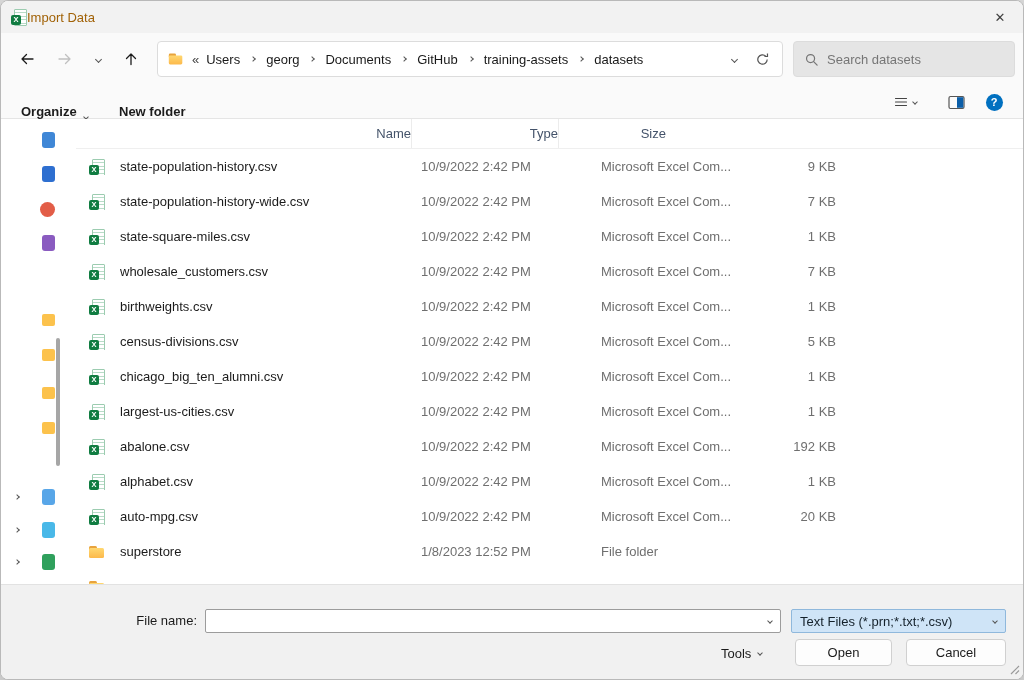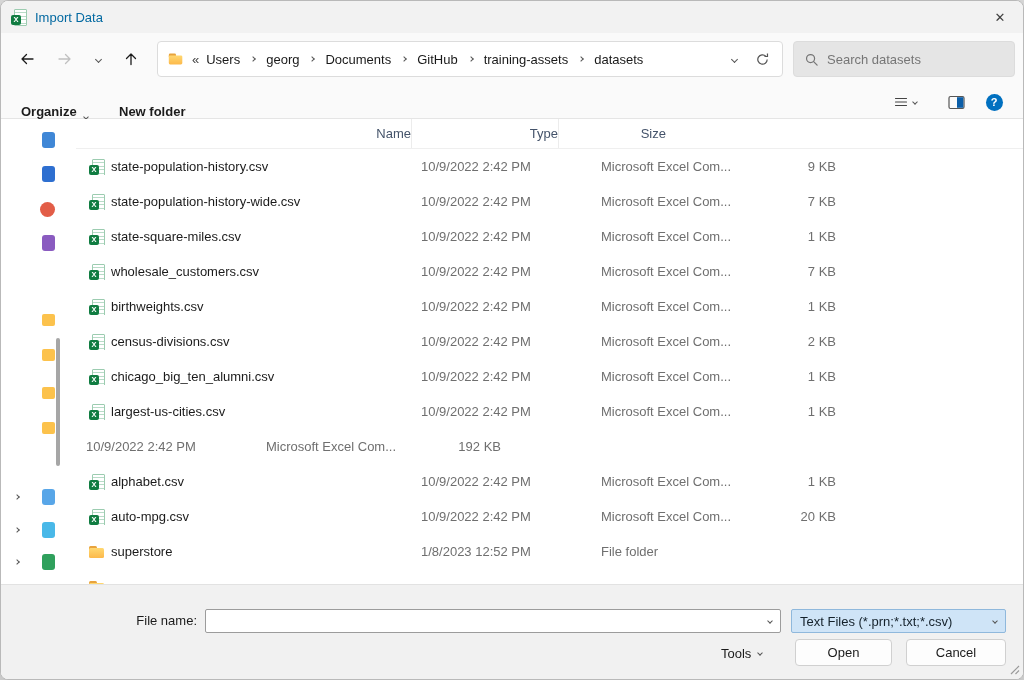--- a/index.html
+++ b/index.html
@@ -5,21 +5,21 @@
   * { margin:0; padding:0; box-sizing:border-box; }
   html,body { background:#dcdcdc; font-family:"Liberation Sans", sans-serif; }
   .window{
     position:relative; width:1024px; height:680px; background:#fff;
     border:1px solid #b9b9b9; border-radius:8px; overflow:hidden;
     box-shadow:0 8px 24px rgba(0,0,0,.2); font-size:13px; color:#1b1b1b;
   }
   
   .titlebar{ position:absolute; top:0; left:0; right:0; height:32px;
     background:#f2f2f2; display:flex; align-items:center; }
-  .titlebar .app-title{ margin-left:8px; font-size:13px; color:#0369a1; }
+  .titlebar .app-title{ font-size:13px; color:#a16207; }
   .close-btn{ position:absolute; right:0; top:0; width:46px; height:32px;
     display:flex; align-items:center; justify-content:center; color:#404040;
     font-size:13px; cursor:default; }
   
   .navbar{ position:absolute; top:32px; left:0; right:0; height:52px; background:#fafafa; }
   .nav-btn{ position:absolute; top:10px; width:32px; height:32px; border-radius:4px;
     display:flex; align-items:center; justify-content:center; }
   .addressbar{ position:absolute; left:156px; top:8px; width:626px; height:36px;
     background:#fff; border:1px solid #dcdcdc; border-radius:4px;
     display:flex; align-items:center; padding:0 6px 0 10px; }
@@ -64,21 +64,21 @@
   .hcell{ position:relative; overflow:hidden; white-space:nowrap;text-align:right; }
   .hcell + .hcell{ border-left:1px solid #ececec; }
   .col-name{ width:335px; padding-left:30px; }
   .col-date{ width:180px; padding-left:10px; }
   .col-type{ width:147px; padding-left:10px; }
   .col-size{ width:108px; padding-left:15px; }
   .sort-caret{ position:absolute; top:5px; left:56px; }
   .sort-caret .chev{ border-color:#8a8a8a; }
   .lrow{ display:flex; height:35px; align-items:center; }
   .lrow .cell{ overflow:hidden; white-space:nowrap; text-overflow:ellipsis; }
-  .lrow .col-name{ display:flex; align-items:center; padding-left:13px; gap:6px; color:#1b1b1b; }
+  .lrow .col-name{ display:flex; align-items:center; padding-left:13px; gap:15px; color:#1b1b1b; }
   .lrow .col-date, .lrow .col-type{ color:#6f6f6f; }
   .lrow .col-size{ color:#6f6f6f; text-align:right; padding-left:0; padding-right:10px; }
   
   .file-icon{ position:relative; display:inline-block; width:16px; height:16px; flex:0 0 16px; }
   .excel::before{ content:""; position:absolute; right:0; top:0; width:11px; height:15px;
     border:1px solid #9cccb0; border-radius:1px;
     background:repeating-linear-gradient(180deg,#fff 0 2.4px,#b9dcc8 2.4px 3.4px); }
   .excel::after{ content:"X"; position:absolute; left:0; bottom:0; width:10px; height:10px;
     background:#107c41; color:#fff; font-weight:bold; font-size:7.5px; line-height:10px;
     text-align:center; border-radius:2px; }
@@ -303,41 +303,45 @@
     <div class="cell col-type c-type">Microsoft Excel Com...</div>
     <div class="cell col-size c-size">1 KB</div>
   </div>
           <div class="lrow">
     <div class="cell col-name">
       <span class="file-icon excel"></span>
       <span class="c-name">census-divisions.csv</span>
     </div>
     <div class="cell col-date c-date">10/9/2022 2:42 PM</div>
     <div class="cell col-type c-type">Microsoft Excel Com...</div>
-    <div class="cell col-size c-size">2 KB</div>
+    <div class="cell col-size c-size">5 KB</div>
   </div>
           <div class="lrow">
     <div class="cell col-name">
       <span class="file-icon excel"></span>
       <span class="c-name">chicago_big_ten_alumni.csv</span>
     </div>
     <div class="cell col-date c-date">10/9/2022 2:42 PM</div>
     <div class="cell col-type c-type">Microsoft Excel Com...</div>
     <div class="cell col-size c-size">1 KB</div>
   </div>
           <div class="lrow">
     <div class="cell col-name">
       <span class="file-icon excel"></span>
       <span class="c-name">largest-us-cities.csv</span>
     </div>
     <div class="cell col-date c-date">10/9/2022 2:42 PM</div>
     <div class="cell col-type c-type">Microsoft Excel Com...</div>
     <div class="cell col-size c-size">1 KB</div>
   </div>
           <div class="lrow">
+    <div class="cell col-name">
+      <span class="file-icon excel"></span>
+      <span class="c-name">abalone.csv</span>
+    </div>
     <div class="cell col-date c-date">10/9/2022 2:42 PM</div>
     <div class="cell col-type c-type">Microsoft Excel Com...</div>
     <div class="cell col-size c-size">192 KB</div>
   </div>
           <div class="lrow">
     <div class="cell col-name">
       <span class="file-icon excel"></span>
       <span class="c-name">alphabet.csv</span>
     </div>
     <div class="cell col-date c-date">10/9/2022 2:42 PM</div>

